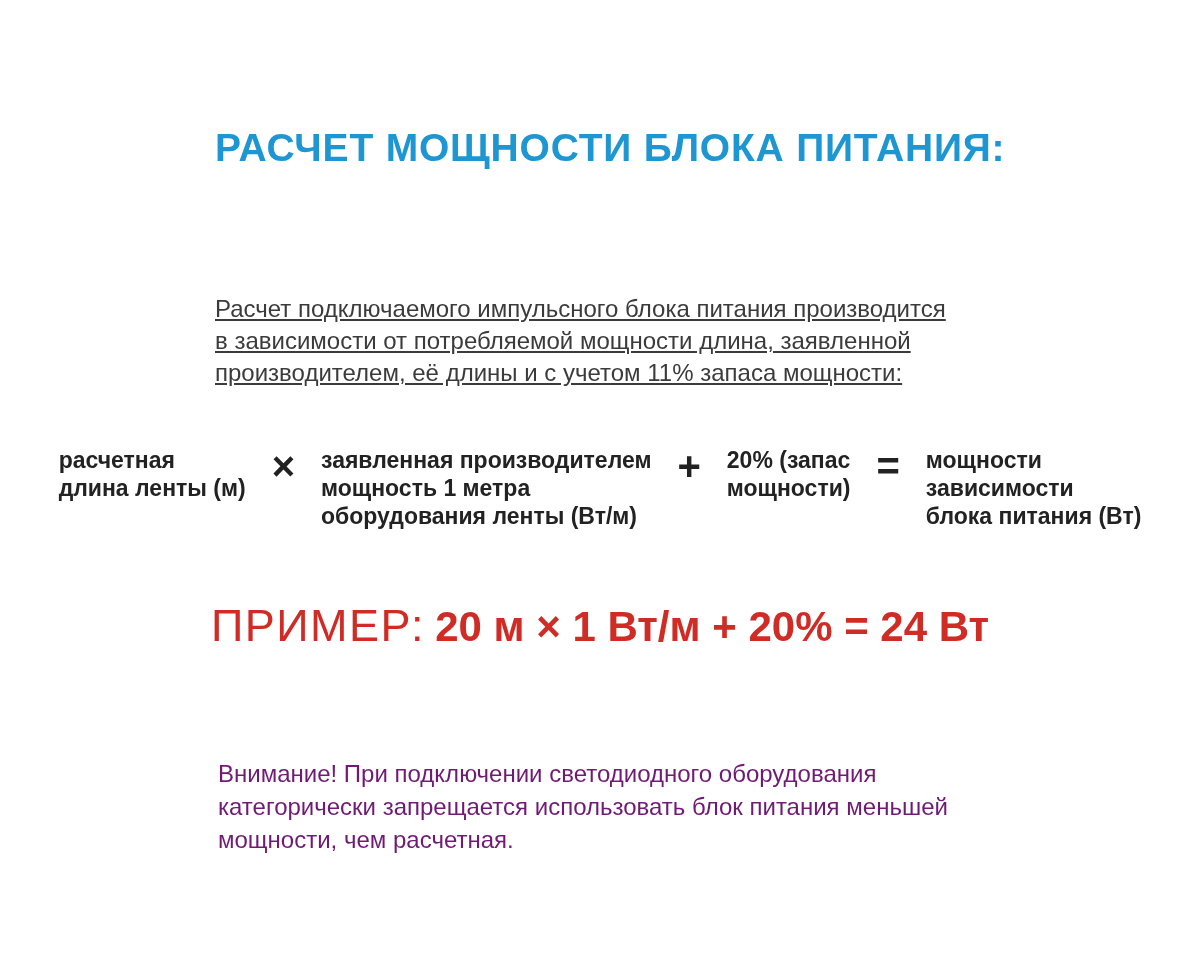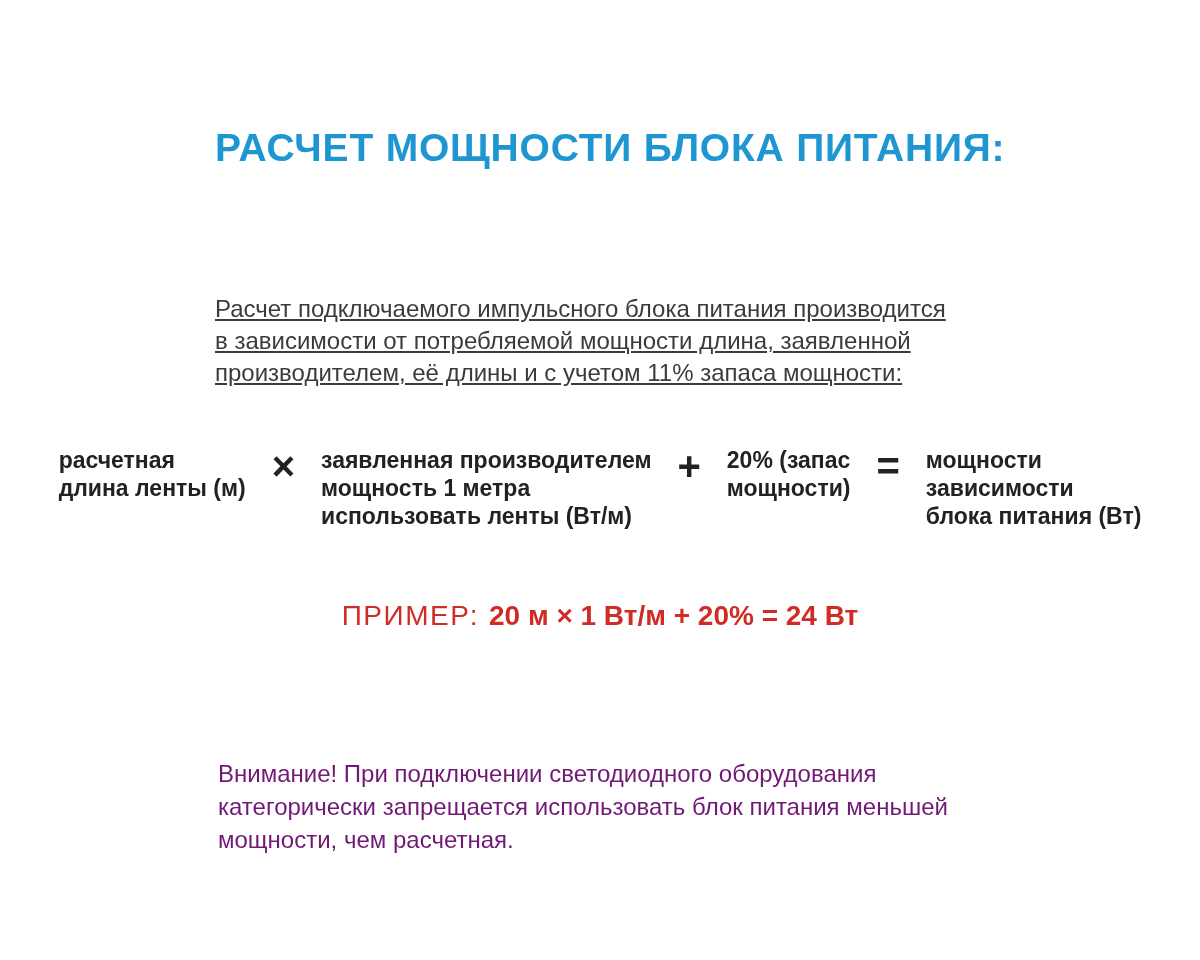--- a/index.html
+++ b/index.html
@@ -64,26 +64,26 @@
   .example {
     position: absolute;
     left: 0;
     right: 0;
     top: 600px;
     text-align: center;
     color: #cf2c25;
     white-space: nowrap;
   }
   .example-label {
-    font-size: 28px;
+    font-size: 45px;
     font-weight: 400;
     letter-spacing: 1.5px;
   }
   .example-expr {
-    font-size: 28px;
+    font-size: 42px;
     font-weight: 700;
     margin-left: 10px;
   }
   .warning {
     position: absolute;
     left: 218px;
     top: 757px;
     font-size: 24px;
     line-height: 33px;
     font-weight: 400;
@@ -105,21 +105,21 @@
 
   <div class="formula">
     <div class="term">
       <div>расчетная</div>
       <div>длина ленты (м)</div>
     </div>
     <div class="op">×</div>
     <div class="term">
       <div>заявленная производителем</div>
       <div>мощность 1 метра</div>
-      <div>использовать ленты (Вт/м)</div>
+      <div>оборудования ленты (Вт/м)</div>
     </div>
     <div class="op">+</div>
     <div class="term">
       <div>20% (запас</div>
       <div>мощности)</div>
     </div>
     <div class="op">=</div>
     <div class="term">
       <div>мощности</div>
       <div>зависимости</div>

